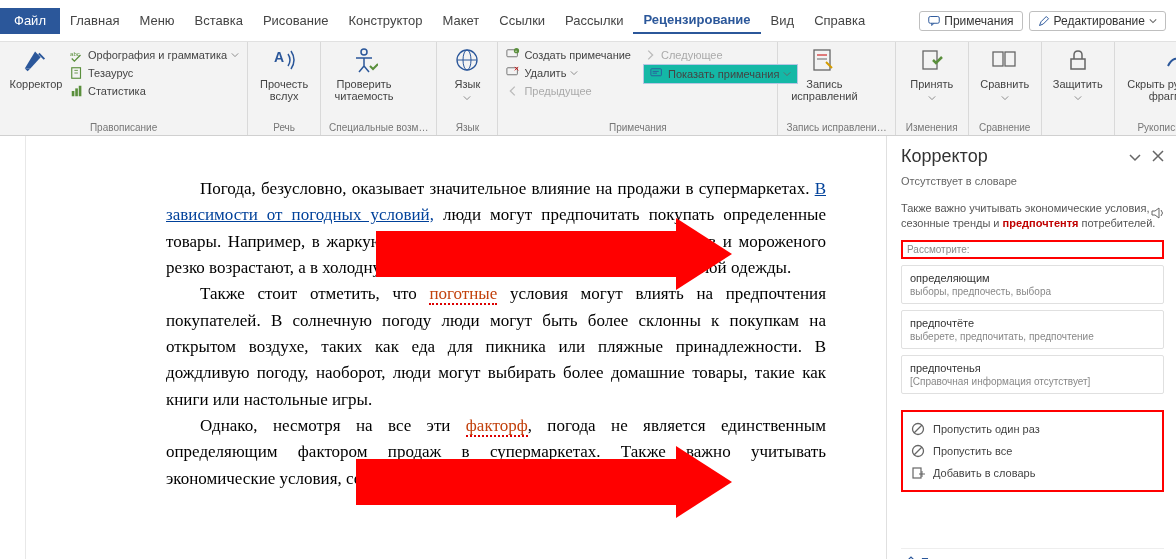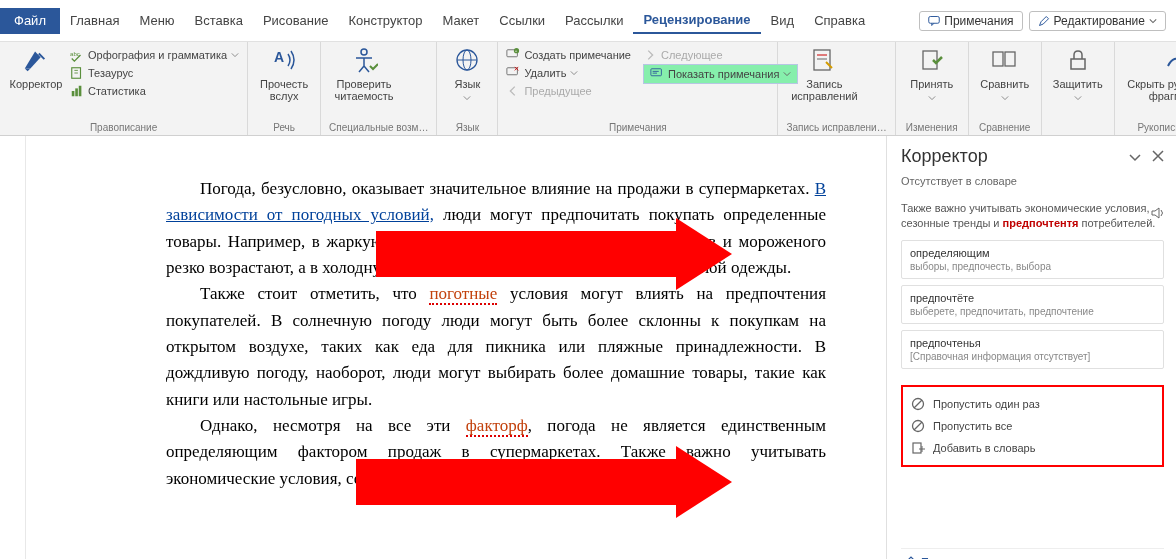--- a/index.html
+++ b/index.html
@@ -18,21 +18,21 @@
   .ribbon { display: flex; background: #f3f3f3; border-bottom: 1px solid #d0d0d0; height: 94px; }
   .group { border-right: 1px solid #d9d9d9; padding: 4px 8px 2px 8px; display: flex; flex-direction: column; justify-content: space-between; }
   .group-body { display: flex; align-items: flex-start; gap: 6px; }
   .group-label { text-align: center; font-size: 10px; color: #777; padding-top: 2px; white-space: nowrap; }
   .big-btn { display: flex; flex-direction: column; align-items: center; width: 56px; gap: 4px; font-size: 11px; color: #444; cursor: pointer; text-align: center; line-height: 1.1; }
   .big-btn .ico { width: 28px; height: 28px; display: flex; align-items: center; justify-content: center; }
   .small-row { display: flex; align-items: center; gap: 4px; font-size: 11px; color: #444; padding: 2px 0; cursor: pointer; white-space: nowrap; }
   .small-row.disabled { color: #aaa; }
   .small-stack { display: flex; flex-direction: column; }
   .chev { width: 8px; height: 8px; }
-  .highlight-btn { background: #86efac; border: 1px solid #b6c6e3; padding: 2px 6px; display: flex; align-items: center; gap: 4px; font-size: 11px; }
+  .highlight-btn { background: #14b8a6; border: 1px solid #b6c6e3; padding: 2px 6px; display: flex; align-items: center; gap: 4px; font-size: 11px; }
 
   
   .workspace { display: flex; height: calc(559px - 26px - 94px); }
   .ruler { width: 26px; background: #fff; border-right: 1px solid #e8e8e8; }
   .doc { flex: 1; background: #fff; padding: 40px 60px 20px 140px; overflow: hidden; position: relative; }
   .doc p { font-family: "Times New Roman", serif; font-size: 17px; line-height: 1.55; text-align: justify; color: #000; margin-bottom: 0; }
   .doc p.indent { text-indent: 34px; }
   .underline-link { text-decoration: underline; color: #00419a; }
   .spell-red { color: #c2410c; border-bottom: 2px dotted #d00; }
 
@@ -374,20 +374,21 @@
     <div class="panel-sub">Отсутствует в словаре</div>
 
     <div class="context-box">
       <span>Также важно учитывать экономические условия, сезонные тренды и </span><span class="hl">предпочтентя</span><span> потребителей.</span>
       <svg class="speaker" width="16" height="16" viewBox="0 0 16 16">
           <path d="M2 6 L5 6 L9 3 L9 13 L5 10 L2 10 Z" fill="none" stroke="#666"></path>
           <path d="M11 5 Q14 8 11 11" stroke="#666" fill="none"></path>
         </svg>
     </div>
 
+    <span class="consider-label">Рассмотрите:</span>
 
     <div class="sugg">
       <div class="s-title">определяющим</div>
       <div class="s-sub">выборы, предпочесть, выбора</div>
     </div>
     <div class="sugg">
       <div class="s-title">предпочтёте</div>
       <div class="s-sub">выберете, предпочитать, предпочтение</div>
     </div>
     <div class="sugg">

